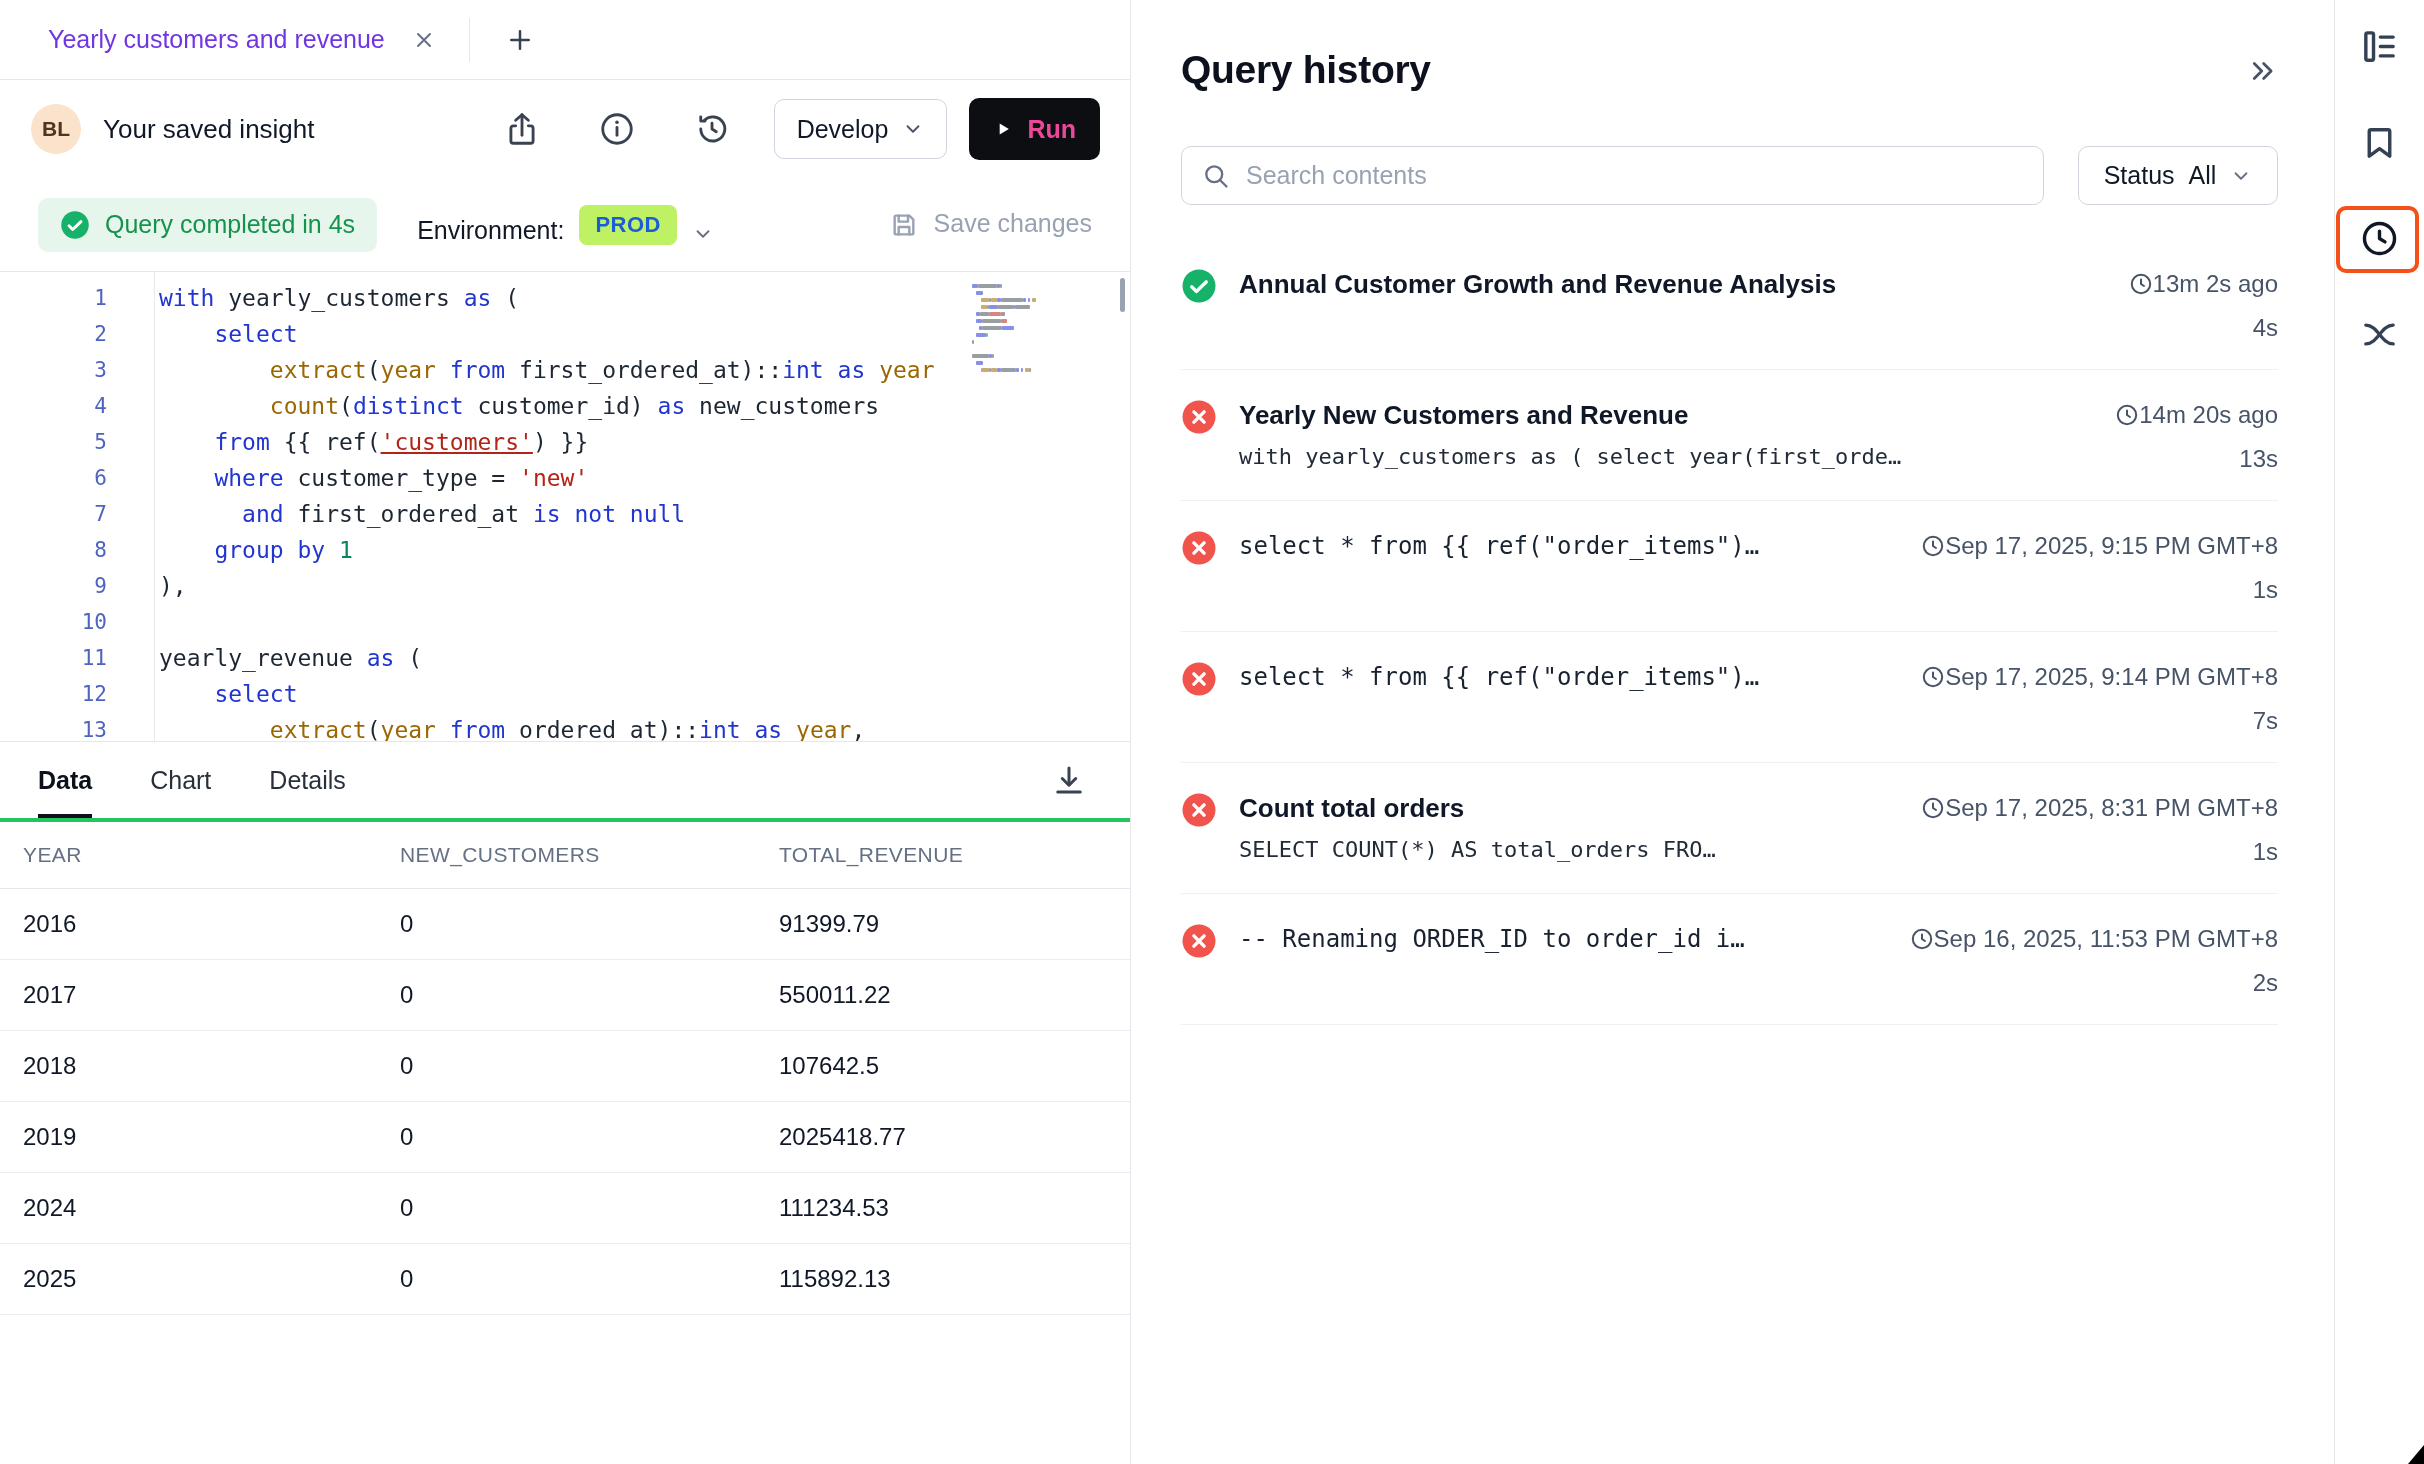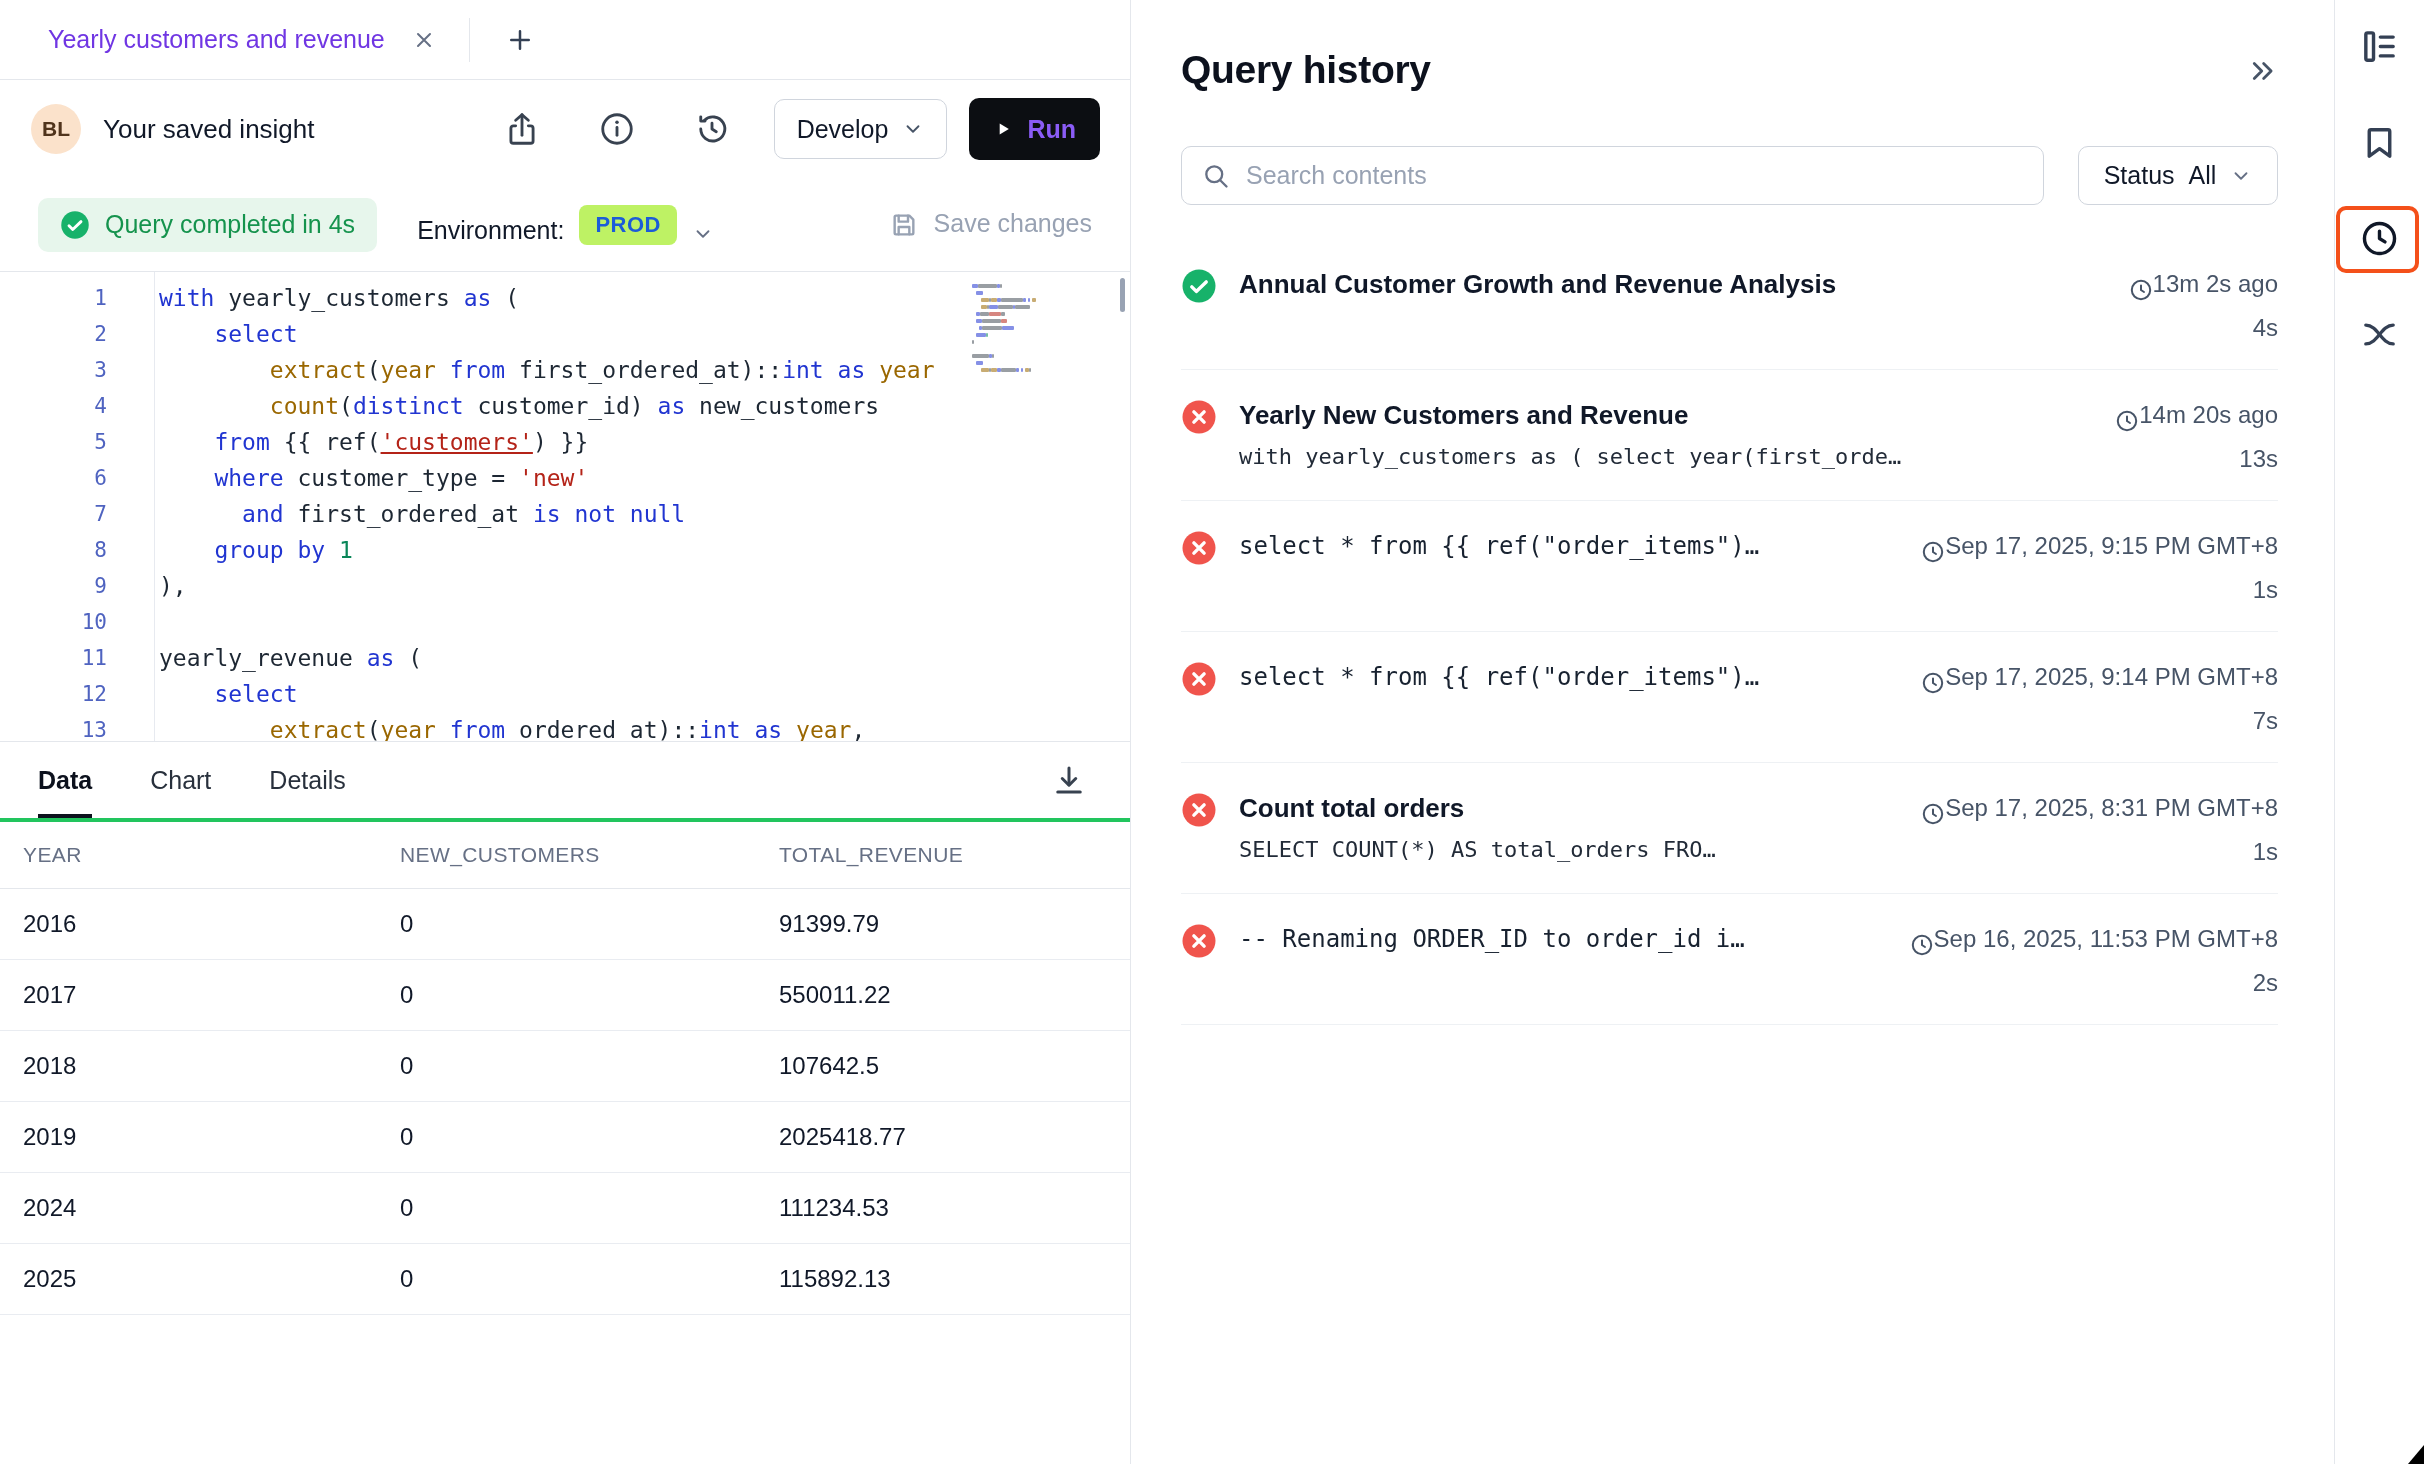--- a/index.html
+++ b/index.html
@@ -16,21 +16,21 @@
   .newtab-btn{margin-left:28px;width:44px;height:44px;display:flex;align-items:center;justify-content:center;cursor:pointer;}
 
   .header-row{height:98px;display:flex;align-items:center;padding:0 30px 0 31px;}
   .avatar{width:50px;height:50px;border-radius:50%;background:#fbe2cb;color:#50341c;font-size:21px;font-weight:700;
           display:flex;align-items:center;justify-content:center;flex:0 0 auto;}
   .doc-title{margin-left:22px;font-size:26px;color:#101828;}
   .hdr-icons{margin-left:auto;display:flex;align-items:center;gap:55px;margin-right:42px;color:#384250;}
   .icon-btn{width:40px;height:40px;display:flex;align-items:center;justify-content:center;cursor:pointer;color:#384250;}
   .develop-btn{height:60px;border:1.5px solid #d0d5dd;border-radius:10px;display:flex;align-items:center;gap:14px;
                padding:0 22px;font-size:25px;font-weight:500;color:#101828;margin-right:22px;background:#fff;cursor:pointer;box-sizing:border-box;}
-  .run-btn{height:62px;background:#0c0e12;border-radius:10px;color:#8b5cf6;display:flex;align-items:center;gap:14px;
+  .run-btn{height:62px;background:#0c0e12;border-radius:10px;color:#ec4899;display:flex;align-items:center;gap:14px;
            padding:0 24px;font-size:25px;font-weight:600;cursor:pointer;}
 
   .status-row{height:94px;display:flex;align-items:center;padding:0 38px;border-bottom:1px solid #e4e7ec;box-sizing:border-box;}
   .query-status-pill{height:54px;background:#e7f6ec;border-radius:10px;display:flex;align-items:center;gap:15px;
                      padding:0 22px;color:#15934d;font-size:25px;font-weight:500;}
   .env-group{display:flex;align-items:flex-end;gap:15px;margin-left:40px;font-size:25px;color:#101828;cursor:pointer;}
   .env-pill{background:#bef264;color:#1c5cd8;font-size:22px;font-weight:600;padding:7px 16px;border-radius:8px;letter-spacing:.5px;}
   .save-group{margin-left:auto;display:flex;align-items:flex-start;gap:14px;color:#98a2b3;font-size:25px;cursor:pointer;}
 
   
@@ -76,21 +76,21 @@
                  justify-content:center;gap:14px;font-size:25px;color:#101828;box-sizing:border-box;cursor:pointer;background:#fff;}
   .status-filter .chev{color:#667085;display:flex;}
   .qh-list{margin-top:34px;}
   .hist-item{display:grid;grid-template-columns:36px 1fr auto;column-gap:22px;padding:27px 0 23px;align-items:start;cursor:pointer;}
   .hist-status svg{width:36px;height:36px;display:block;margin-top:2px;}
   .hist-title{font-size:26px;font-weight:600;color:#101828;line-height:36px;}
   .hist-title.mono{font-family:"DejaVu Sans Mono","Liberation Mono",monospace;font-weight:400;font-size:24px;color:#182230;}
   .hist-snippet{font-family:"DejaVu Sans Mono","Liberation Mono",monospace;font-size:22px;color:#222b38;line-height:40px;
                 margin-top:4px;white-space:nowrap;overflow:hidden;}
   .hist-meta{text-align:right;min-width:330px;}
-  .hist-time{display:flex;align-items:flex-end;justify-content:flex-end;font-size:24px;color:#475467;line-height:36px;}
+  .hist-time{display:flex;align-items:center;justify-content:flex-end;font-size:24px;color:#475467;line-height:36px;}
   .hist-duration{font-size:24px;color:#475467;margin-top:8px;line-height:36px;}
   .hist-divider{height:1px;background:#eef1f4;}
 
   
   .right-rail{position:absolute;left:2334px;top:0;width:90px;height:100%;border-left:1px solid #e4e7ec;box-sizing:border-box;
               display:flex;flex-direction:column;align-items:center;padding-top:26px;gap:55px;background:#fff;}
   .rail-btn{width:41px;height:41px;display:flex;align-items:center;justify-content:center;color:#344054;cursor:pointer;}
   .rail-btn.active{color:#101828;}
   .highlight-box{position:absolute;left:2336px;top:206px;width:83px;height:67px;border:4px solid #f4501a;border-radius:10px;
                  box-sizing:border-box;pointer-events:none;z-index:5;}

